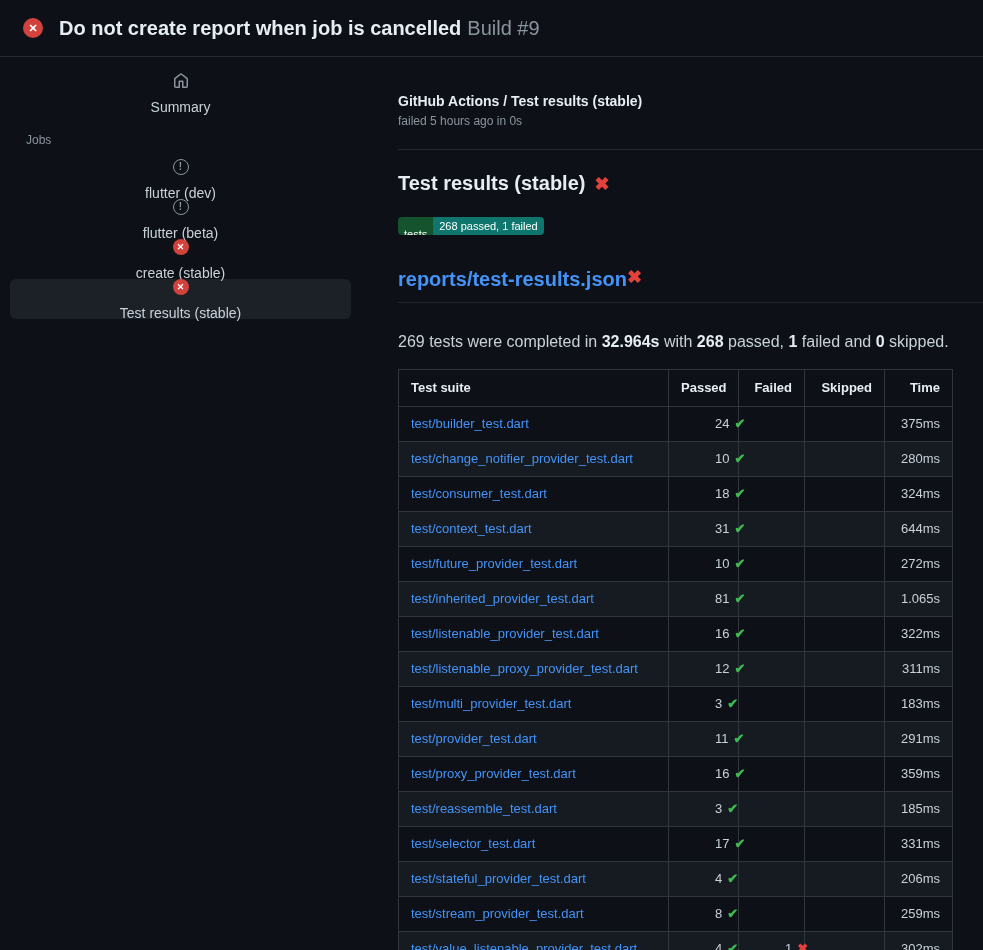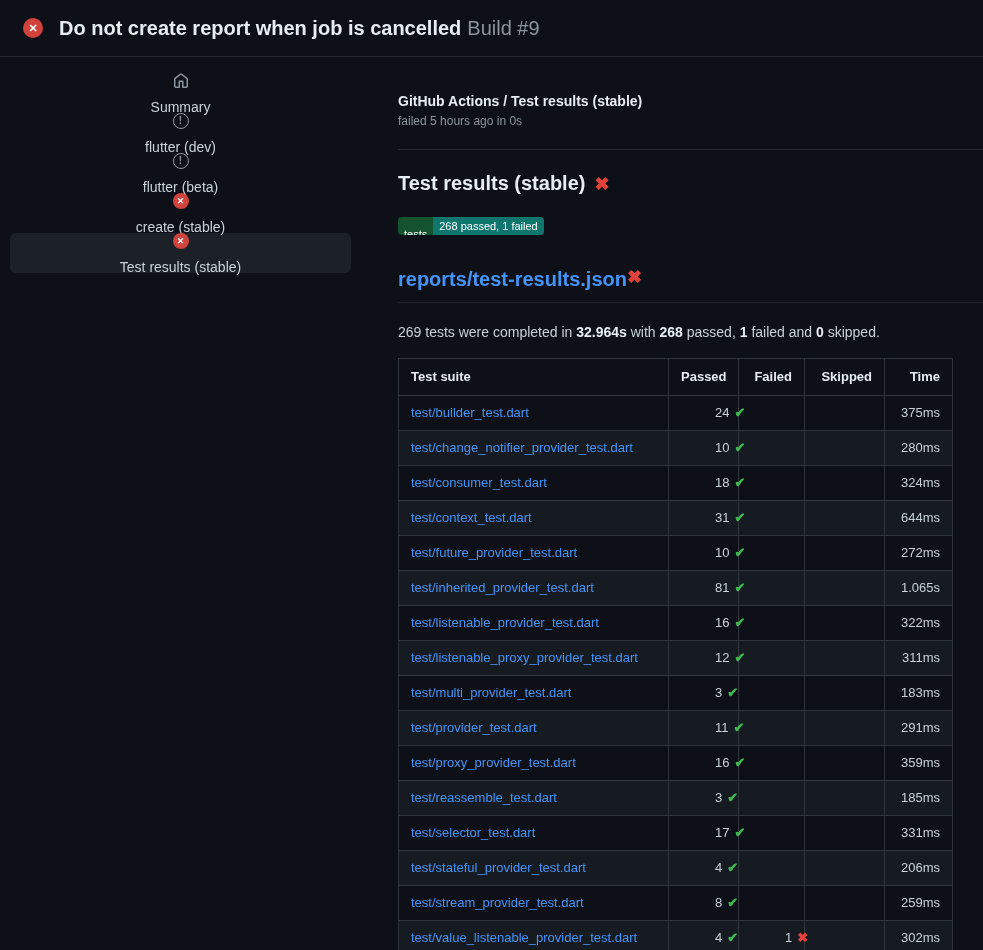--- a/index.html
+++ b/index.html
@@ -76,21 +76,21 @@
   .badge-label { background:#14532d; padding:8px 6px; }
   .badge-value { background:#0f766e; padding:0 6px; }
 
   .report-title {
     margin-top:30px; font-size:20px; font-weight:700;
     display:flex; align-items:flex-start; 
     padding-bottom:11px; border-bottom:1px solid #21262d;
   }
   .report-link { color:#4493f8; cursor:pointer; }
 
-  .summary-line { margin-top:21px; font-size:14px; color:#c9d1d9; }
+  .summary-line { margin-top:30px; font-size:16px; color:#c9d1d9; }
   .summary-line strong { color:#e6edf3; font-weight:700; }
 
   
   .results-table {
     margin-top:18px; border-collapse:collapse; width:554px;
     font-size:13px; table-layout:fixed;
   }
   .results-table th, .results-table td {
     border:1px solid #30363d; line-height:16px;
   }
@@ -119,20 +119,21 @@
 <div class="layout">
   <aside class="sidebar">
     <div class="side-item">
       <span class="home-icon">
         <svg width="16" height="16" viewBox="0 0 16 16" fill="#8b949e" aria-hidden="true">
           <path d="M6.906.664a1.749 1.749 0 0 1 2.187 0l5.25 4.2c.415.332.657.835.657 1.367v7.019A1.75 1.75 0 0 1 13.25 15h-3.5a.75.75 0 0 1-.75-.75V9H7v5.25a.75.75 0 0 1-.75.75h-3.5A1.75 1.75 0 0 1 1 13.25V6.23c0-.531.242-1.034.657-1.366l5.25-4.2Zm1.25 1.171a.25.25 0 0 0-.312 0l-5.25 4.2a.25.25 0 0 0-.094.196v7.019c0 .138.112.25.25.25H5.5V8.25a.75.75 0 0 1 .75-.75h3.5a.75.75 0 0 1 .75.75v5.25h2.75a.25.25 0 0 0 .25-.25V6.23a.25.25 0 0 0-.094-.195Z"></path>
         </svg>
       </span>
       <span>Summary</span>
     </div>
+    <div class="jobs-label">Jobs</div>
     <div id="jobs-list">
   <div class="side-item">
     <span class="job-icon st-cancelled">!</span>
     <span class="job-label">flutter (dev)</span>
   </div>
 
   <div class="side-item">
     <span class="job-icon st-cancelled">!</span>
     <span class="job-label">flutter (beta)</span>
   </div>

